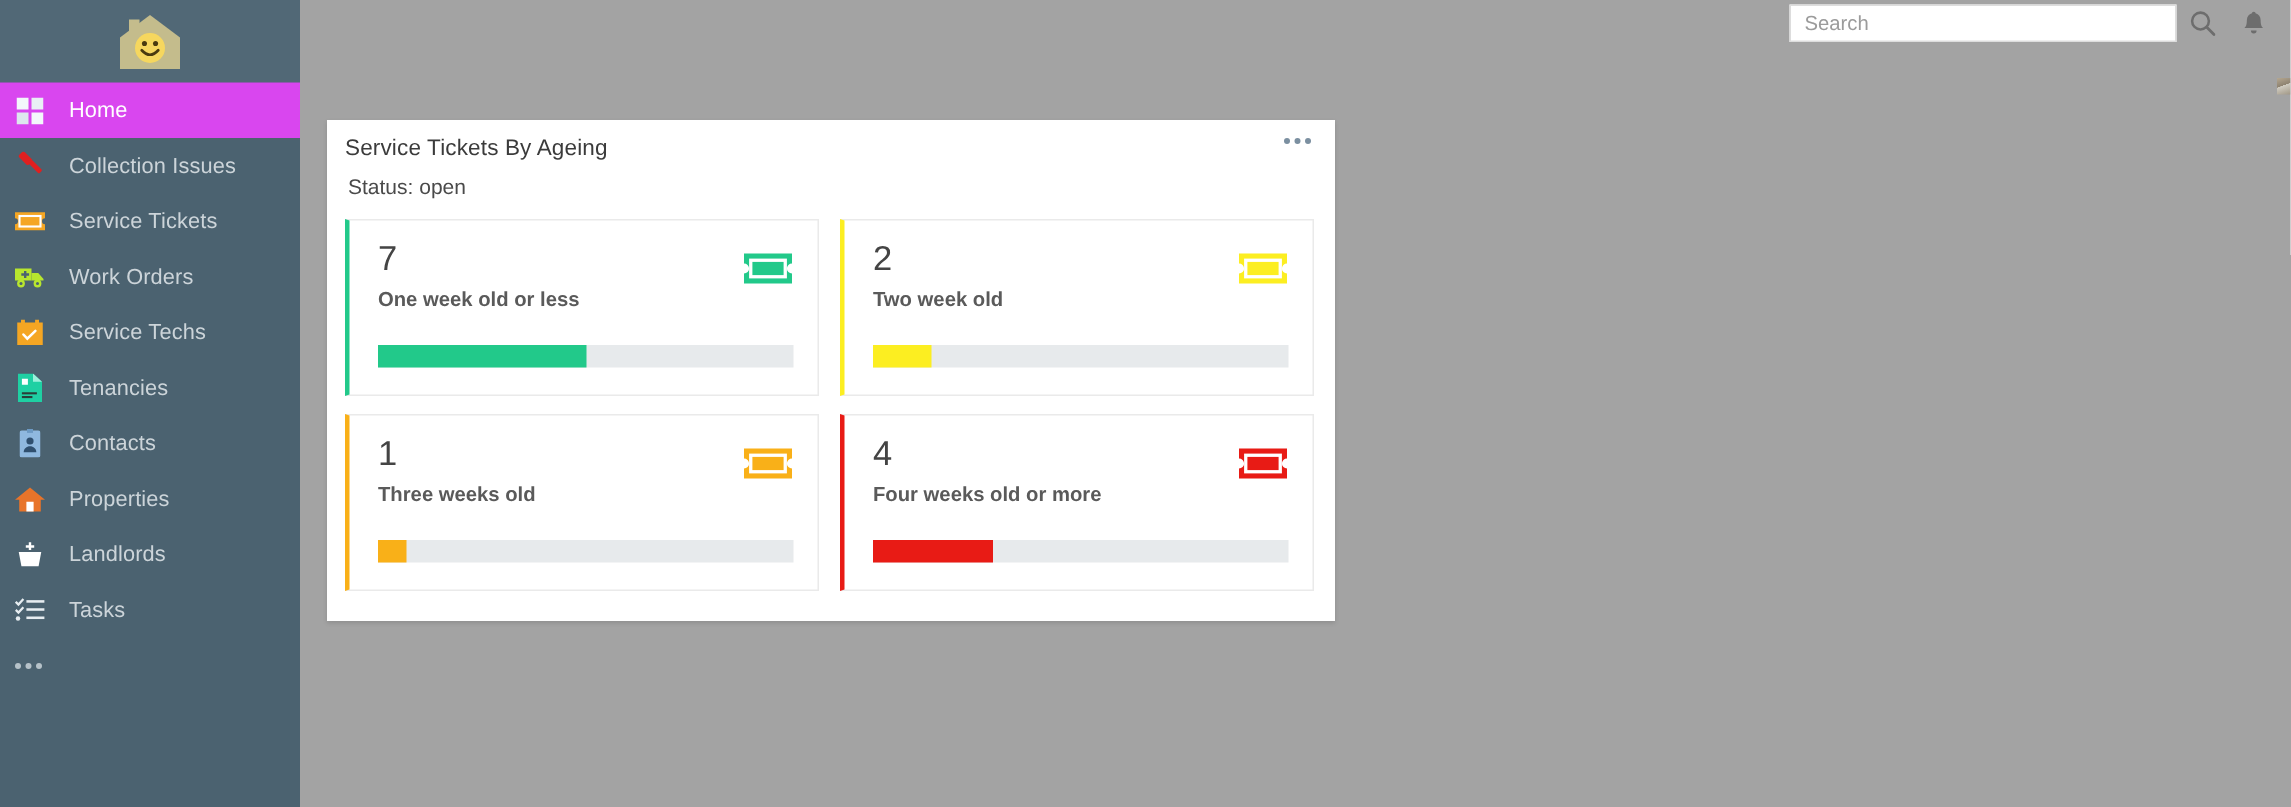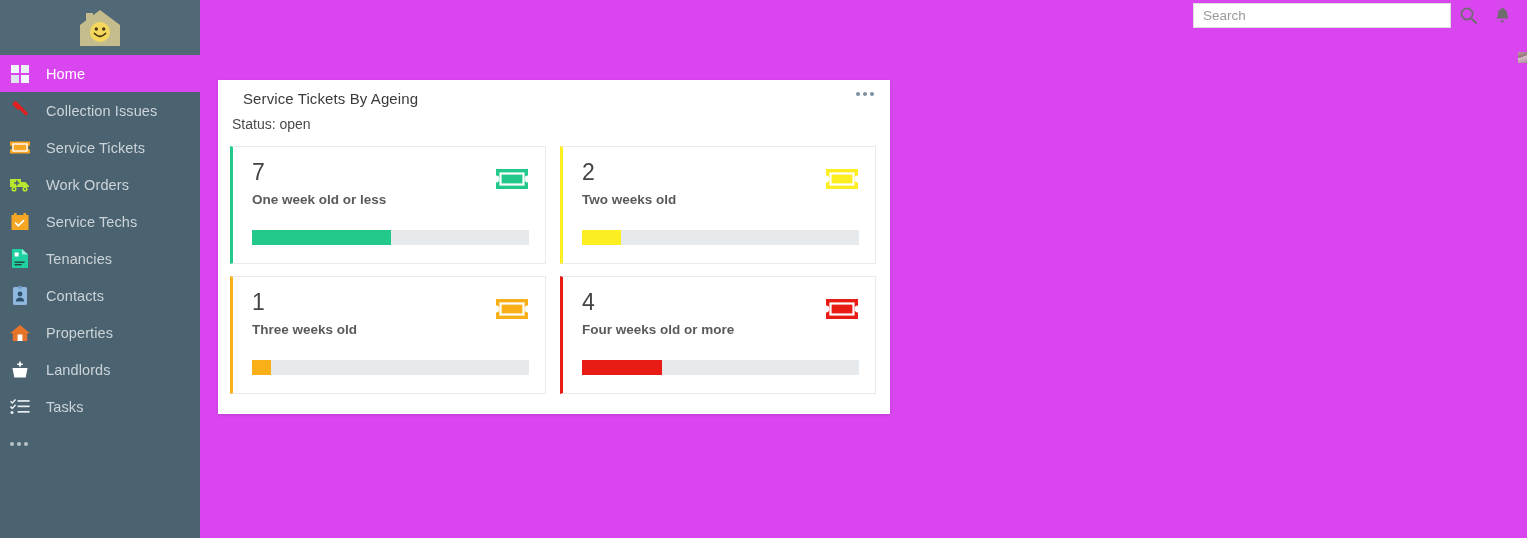--- a/index.html
+++ b/index.html
@@ -46,21 +46,21 @@
   }
   .nav-item.active .nav-label { color: #ffffff; }
   .nav-more {
     height: 37px; display: flex; align-items: center; padding-left: 10px;
     cursor: pointer;
   }
   .dots3 { display: flex; gap: 3px; }
   .dots3 i { width: 4px; height: 4px; border-radius: 50%; background: #b6c2c9; display: block; }
 
   
-  #main { flex: 1 1 auto; position: relative; background: #d946ef; height: 538px; }
+  #main { flex: 1 1 auto; position: relative; background: #a3a3a3; height: 538px; }
 
   #topbar {
     height: 30px; position: relative;
     display: flex; align-items: center; justify-content: flex-end;
     padding-right: 8px;
   }
   #search-input {
     width: 258px; height: 25px;
     border: 1px solid #dddddd;
     background: #ffffff;
@@ -92,21 +92,20 @@
     background: #ffffff;
     box-shadow: 0 1px 3px rgba(0,0,0,.13);
   }
   #widget-header {
     padding: 10px 14px 0 12px;
     display: flex; align-items: flex-start; justify-content: space-between;
   }
   #widget-title {
     font-size: 15px; color: #3b3b3b; font-weight: normal;
     letter-spacing: .1px;
-    margin-left: 13px;
   }
   #widget-menu { padding: 2px 2px 0 0; cursor: pointer; }
   #widget-subtitle {
     font-size: 14px; color: #4a4a4a;
     padding: 9px 0 0 14px;
   }
 
   #tiles {
     display: grid;
     grid-template-columns: 1fr 1fr;
@@ -335,21 +334,21 @@
         </div>
 
         <div class="tile" style="border-left-color:#fcee21">
           <div class="tile-top">
             <span class="tile-value">2</span>
             <svg class="tile-icon" viewBox="0 0 34 26">
               <path d="M1 3h32v6.6a3.4 3.4 0 000 6.8V23H1v-6.6a3.4 3.4 0 000-6.8z" fill="#fcee21"></path>
               <rect x="5.5" y="7.5" width="23" height="11" fill="none" stroke="#fff" stroke-width="2.2"></rect>
             </svg>
           </div>
-          <div class="tile-label">Two weeks old</div>
+          <div class="tile-label">Two week old</div>
           <div class="tile-bar-track">
             <div class="tile-bar-fill" style="width:14%;background:#fcee21"></div>
           </div>
         </div>
 
         <div class="tile" style="border-left-color:#f9b018">
           <div class="tile-top">
             <span class="tile-value">1</span>
             <svg class="tile-icon" viewBox="0 0 34 26">
               <path d="M1 3h32v6.6a3.4 3.4 0 000 6.8V23H1v-6.6a3.4 3.4 0 000-6.8z" fill="#f9b018"></path>

